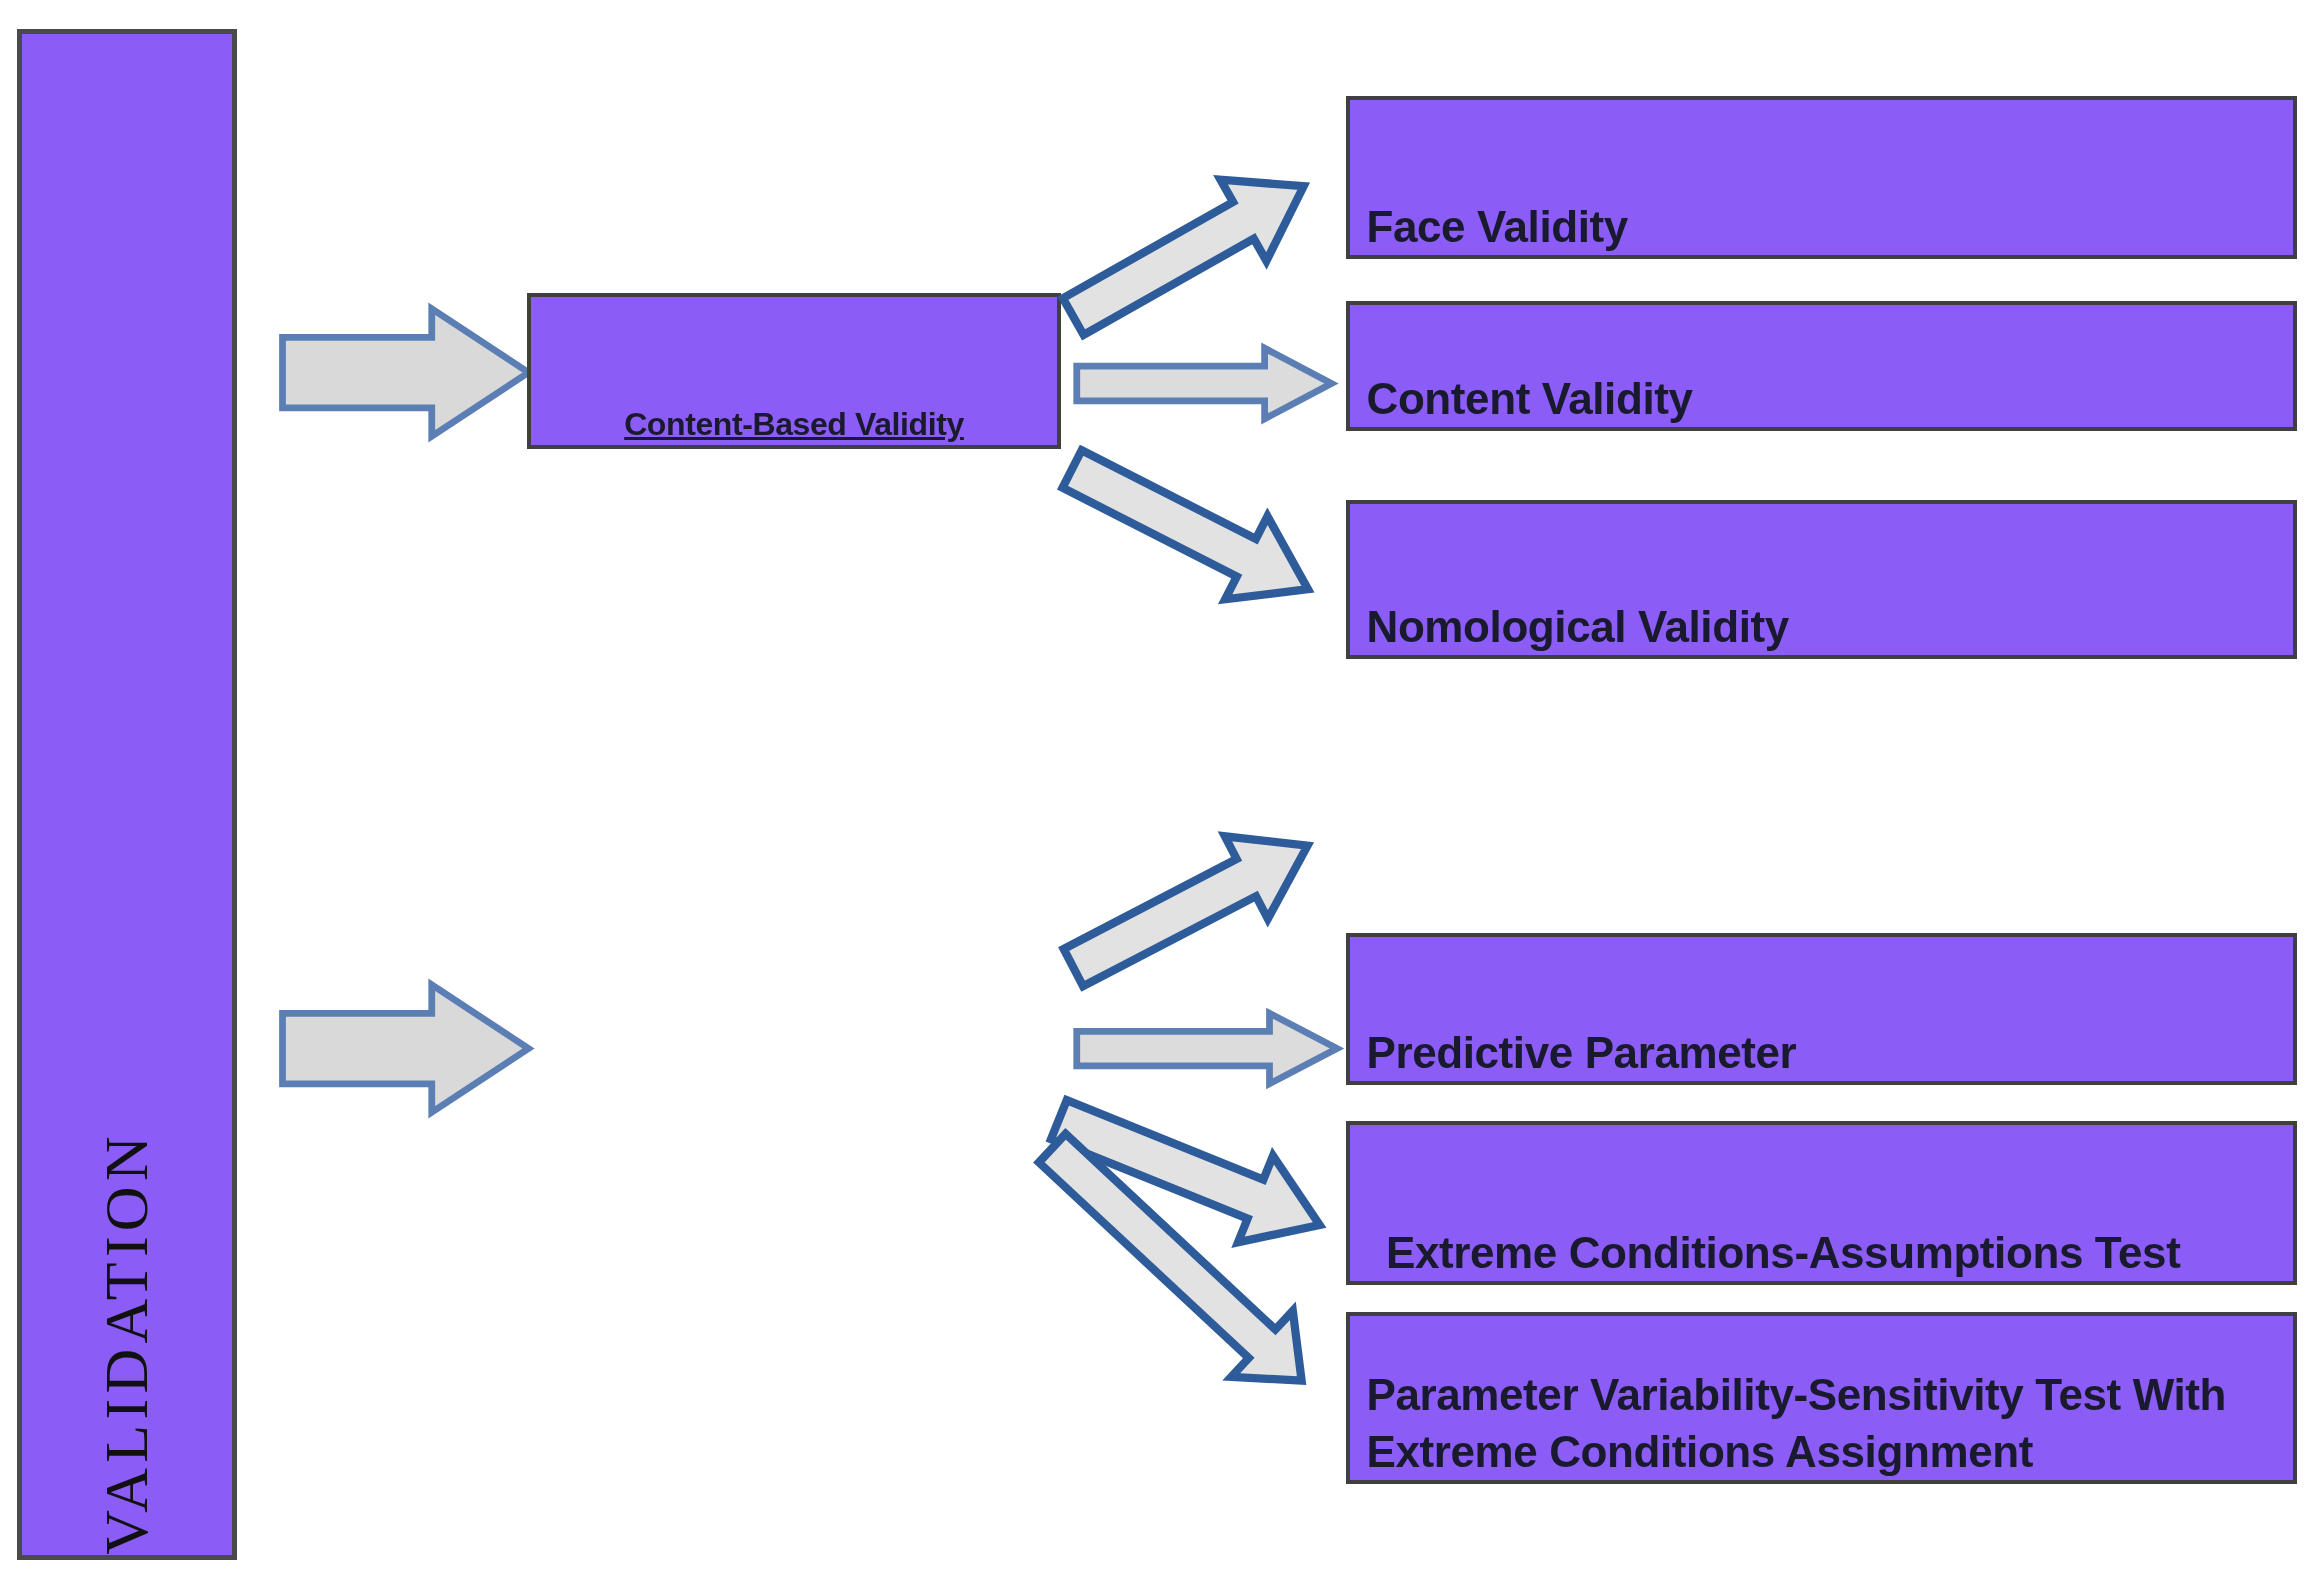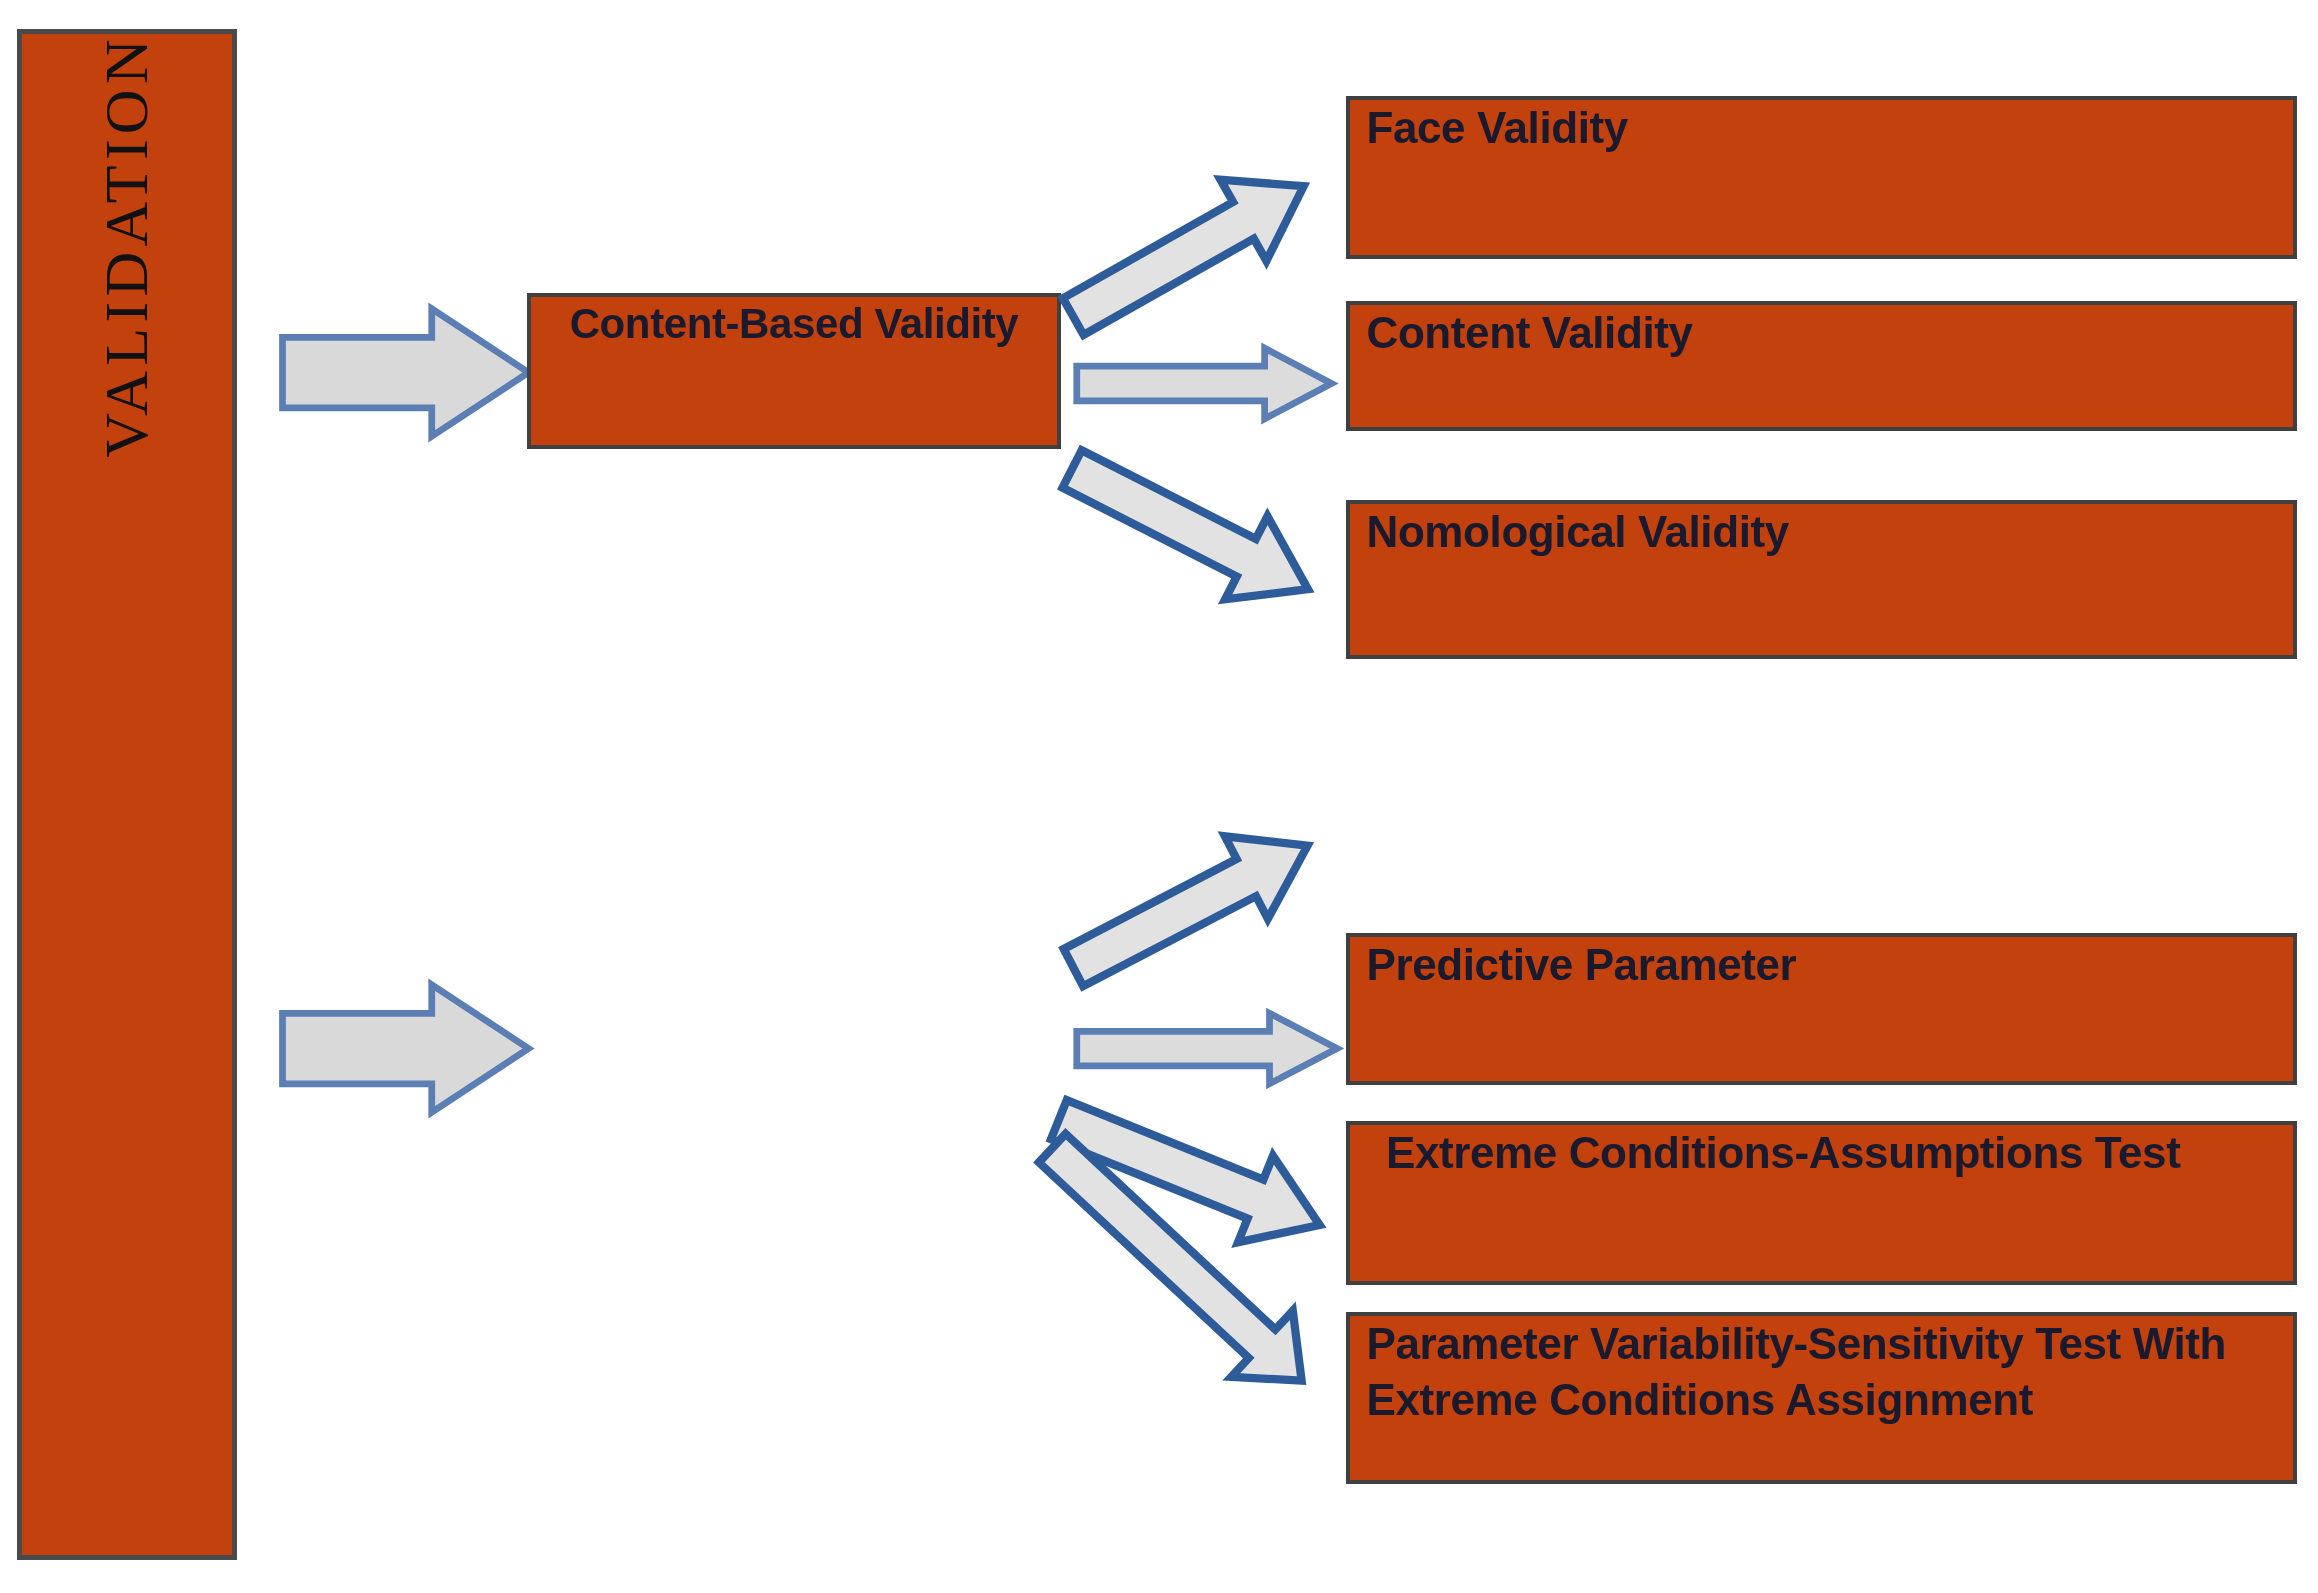--- a/index.html
+++ b/index.html
@@ -11,24 +11,24 @@
     position: relative;
     width: 2319px;
     height: 1594px;
     background: #ffffff;
     overflow: hidden;
     font-family: "Liberation Sans", sans-serif;
   }
   .box {
     position: absolute;
     box-sizing: border-box;
-    background: #c2410c;
+    background: #8b5cf6;
     border: 4.5px solid #404040;
     display: flex;
-    align-items: flex-start;
+    align-items: flex-end;
   }
   .box-label {
     font-family: "Liberation Sans", sans-serif;
     font-size: 44px;
     font-weight: 600;
     color: #1a1a2e;
     letter-spacing: -0.4px;
     line-height: 1.28;
     white-space: pre-line;
   }
@@ -51,22 +51,23 @@
     transform: rotate(180deg);
     white-space: nowrap;
   }
   
   .mid-box {
     left: 527px;
     width: 534px;
     justify-content: center;
   }
   .mid-box .box-label {
-    font-size: 42px;
+    font-size: 32px;
     text-align: center;
+    text-decoration: underline;
   }
   #mid-content { top: 293px; height: 156px; }
   #mid-criterian { top: 969px; height: 154px; }
   
   .leaf-box {
     left: 1346px;
     width: 951px;
     padding-left: 16.5px;
   }
   #leaf-face        { top: 96px;  height: 163px; }

